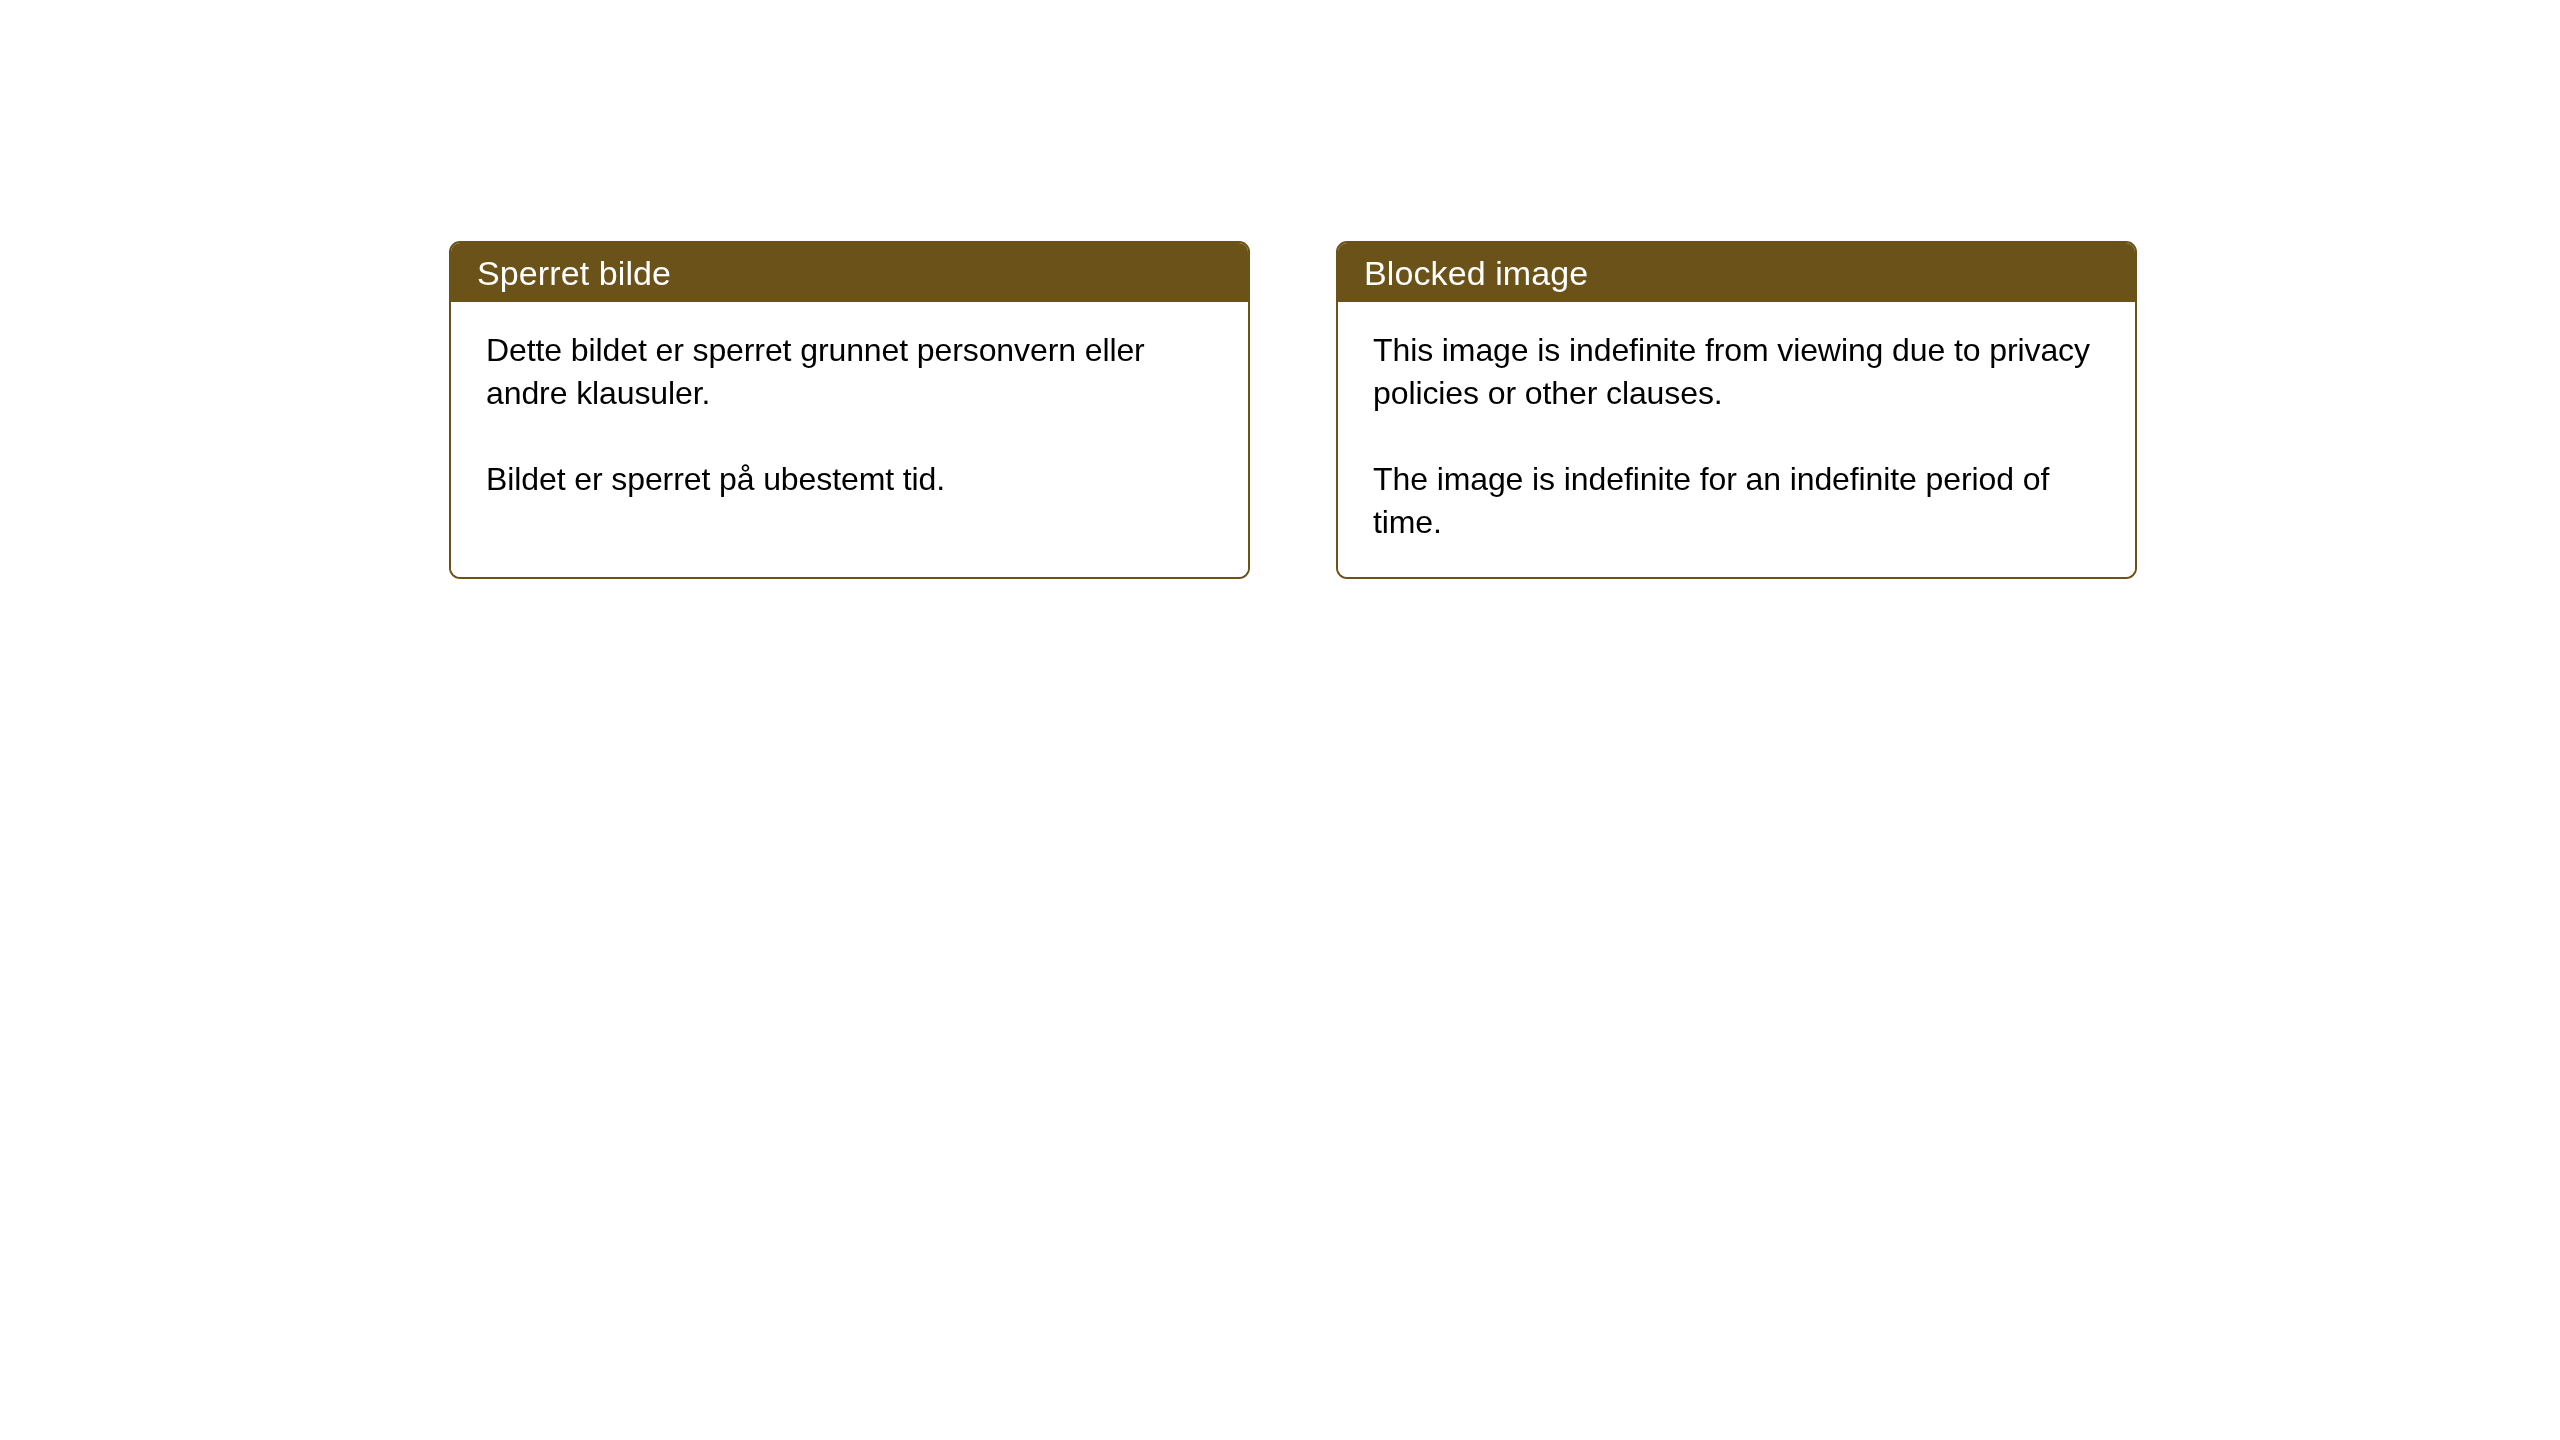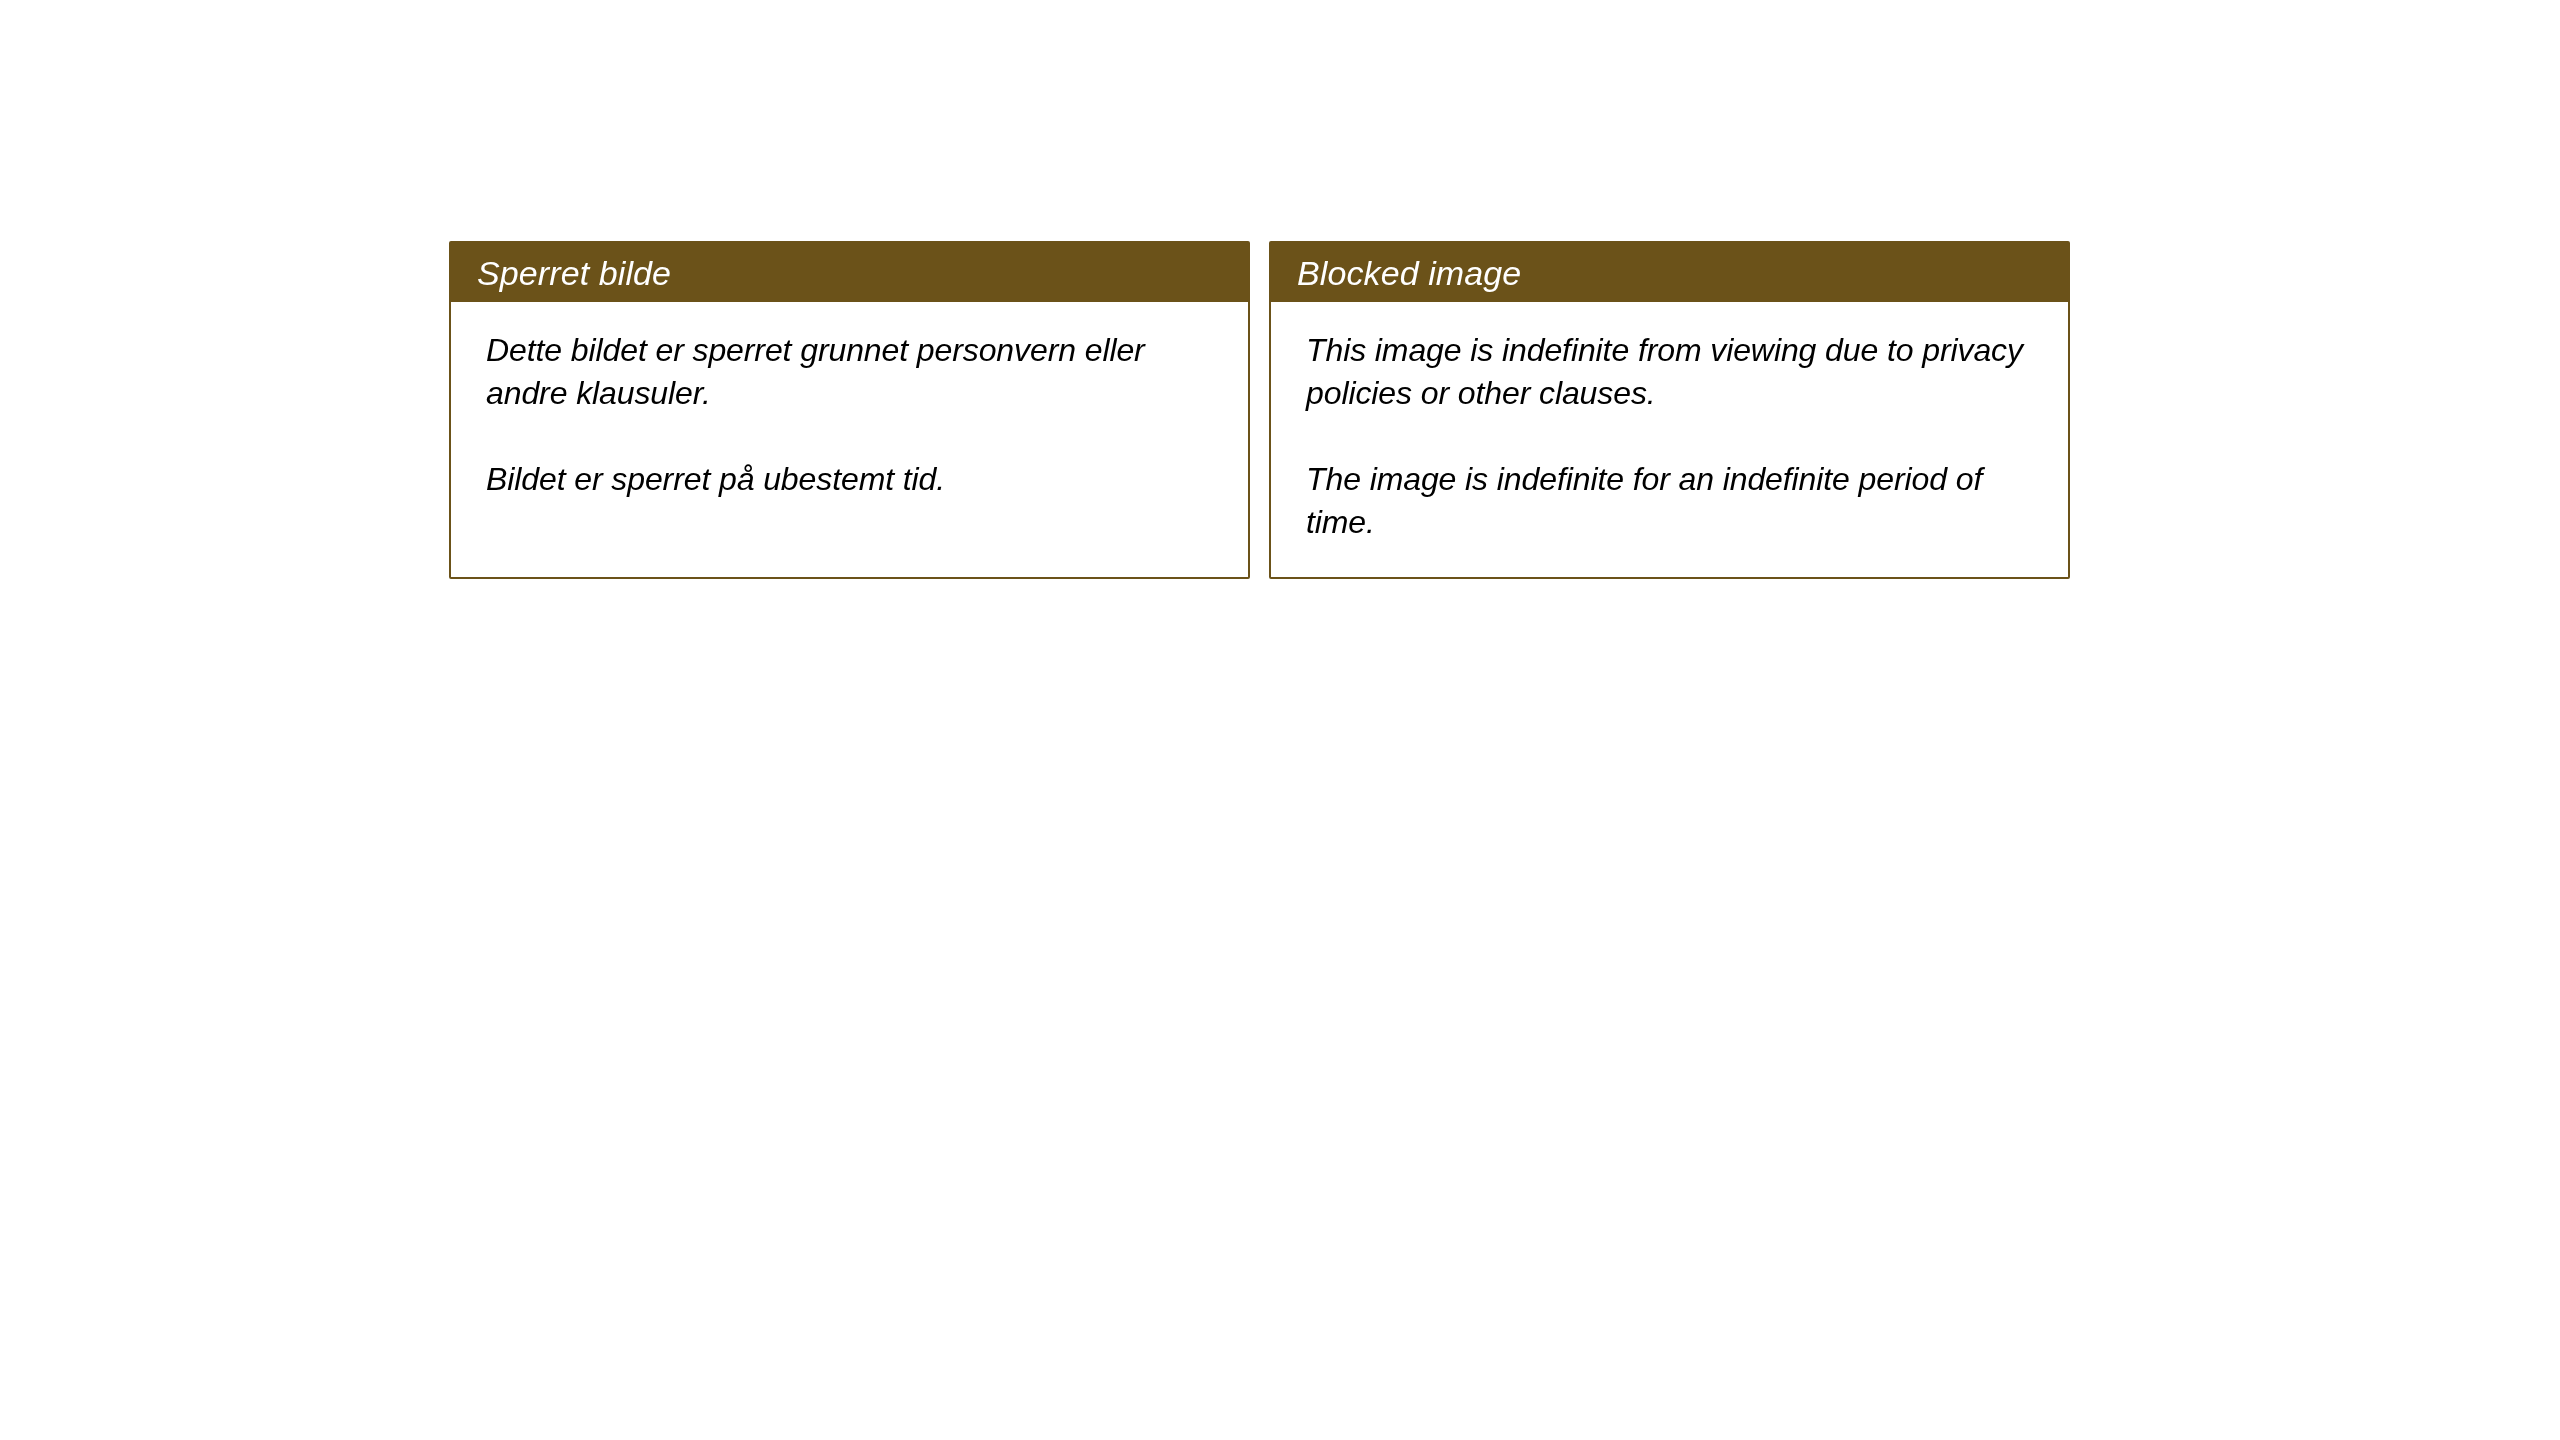--- a/index.html
+++ b/index.html
@@ -19,34 +19,33 @@
     width: 2560px;
     height: 1440px;
     background: #ffffff;
   }
 
   .notice-card {
     position: absolute;
     box-sizing: border-box;
     background: #ffffff;
     border: 2px solid #6b5219;
-    border-radius: 2px;
+    border-radius: 11px;
     overflow: hidden;
-    font-style: italic;
   }
 
   .card-norwegian {
     left: 449px;
     top: 241px;
     width: 801px;
     height: 338px;
   }
 
   .card-english {
-    left: 1269px;
+    left: 1336px;
     top: 241px;
     width: 801px;
     height: 338px;
   }
 
   .card-header {
     box-sizing: border-box;
     height: 59px;
     background: #6b5219;
     display: flex;

